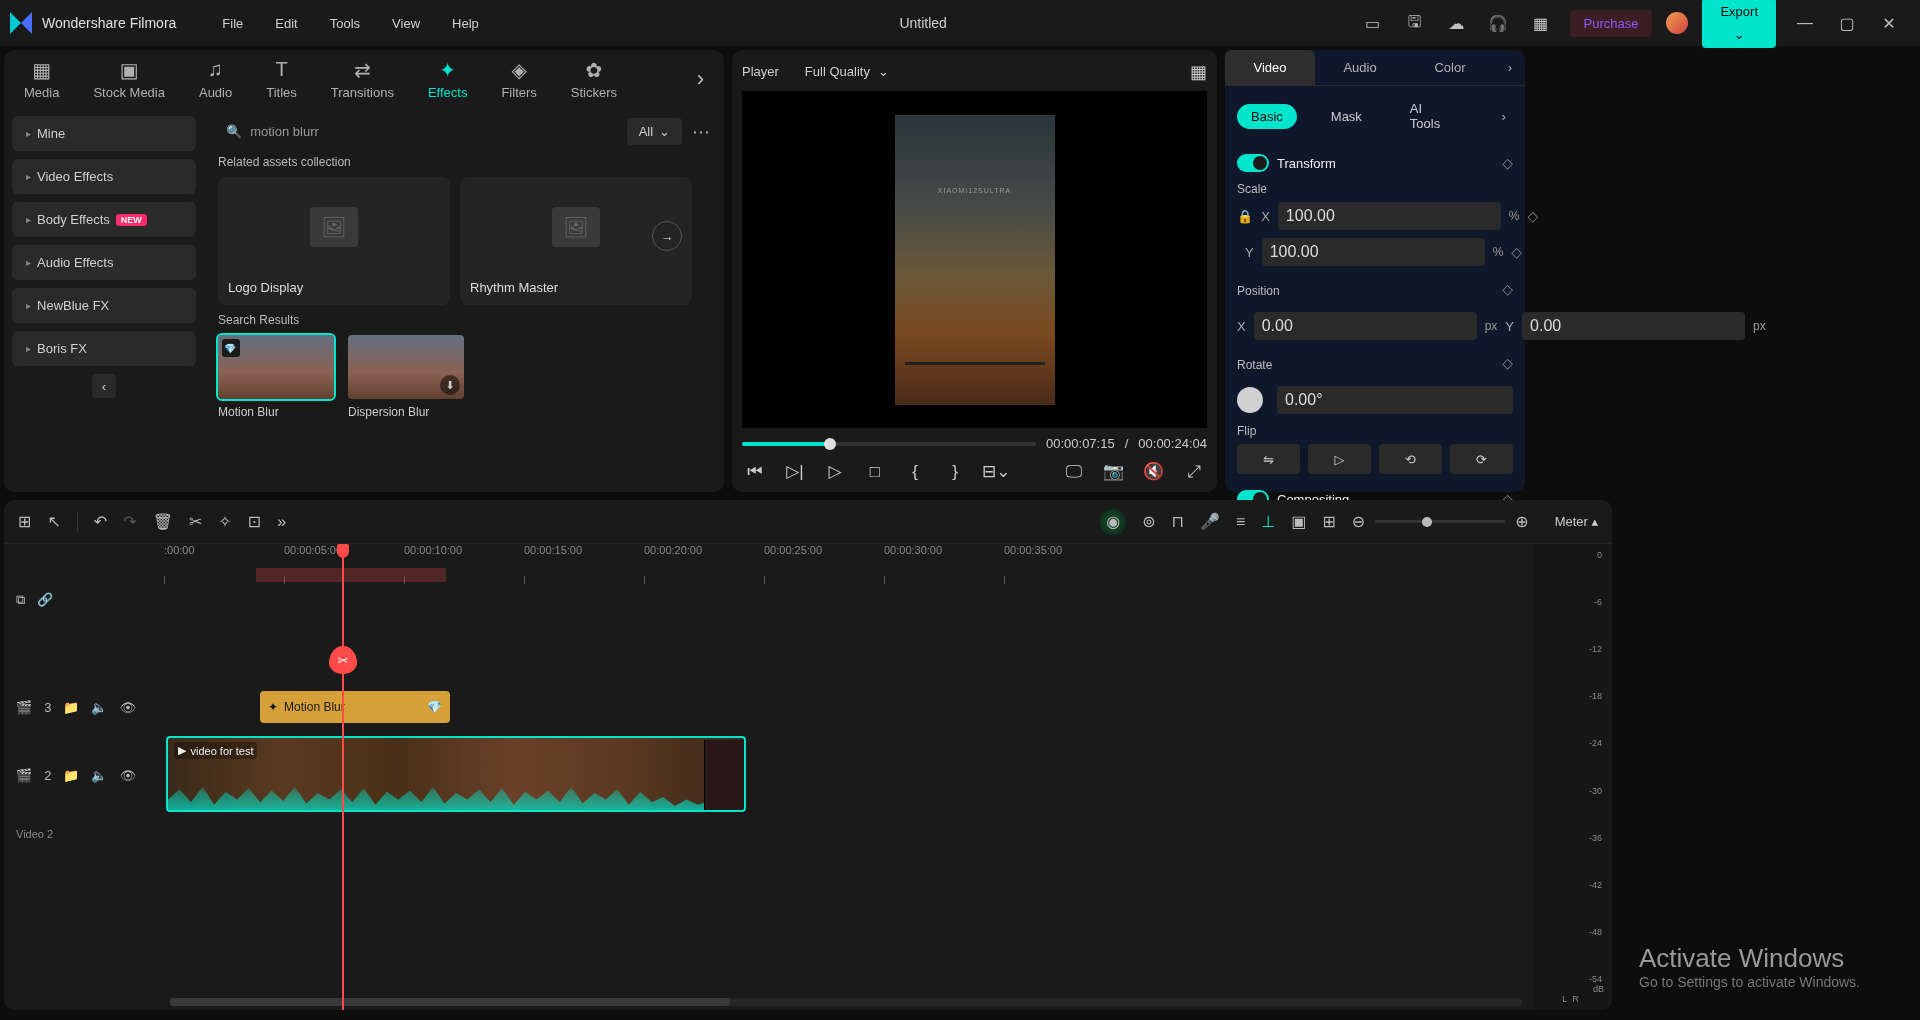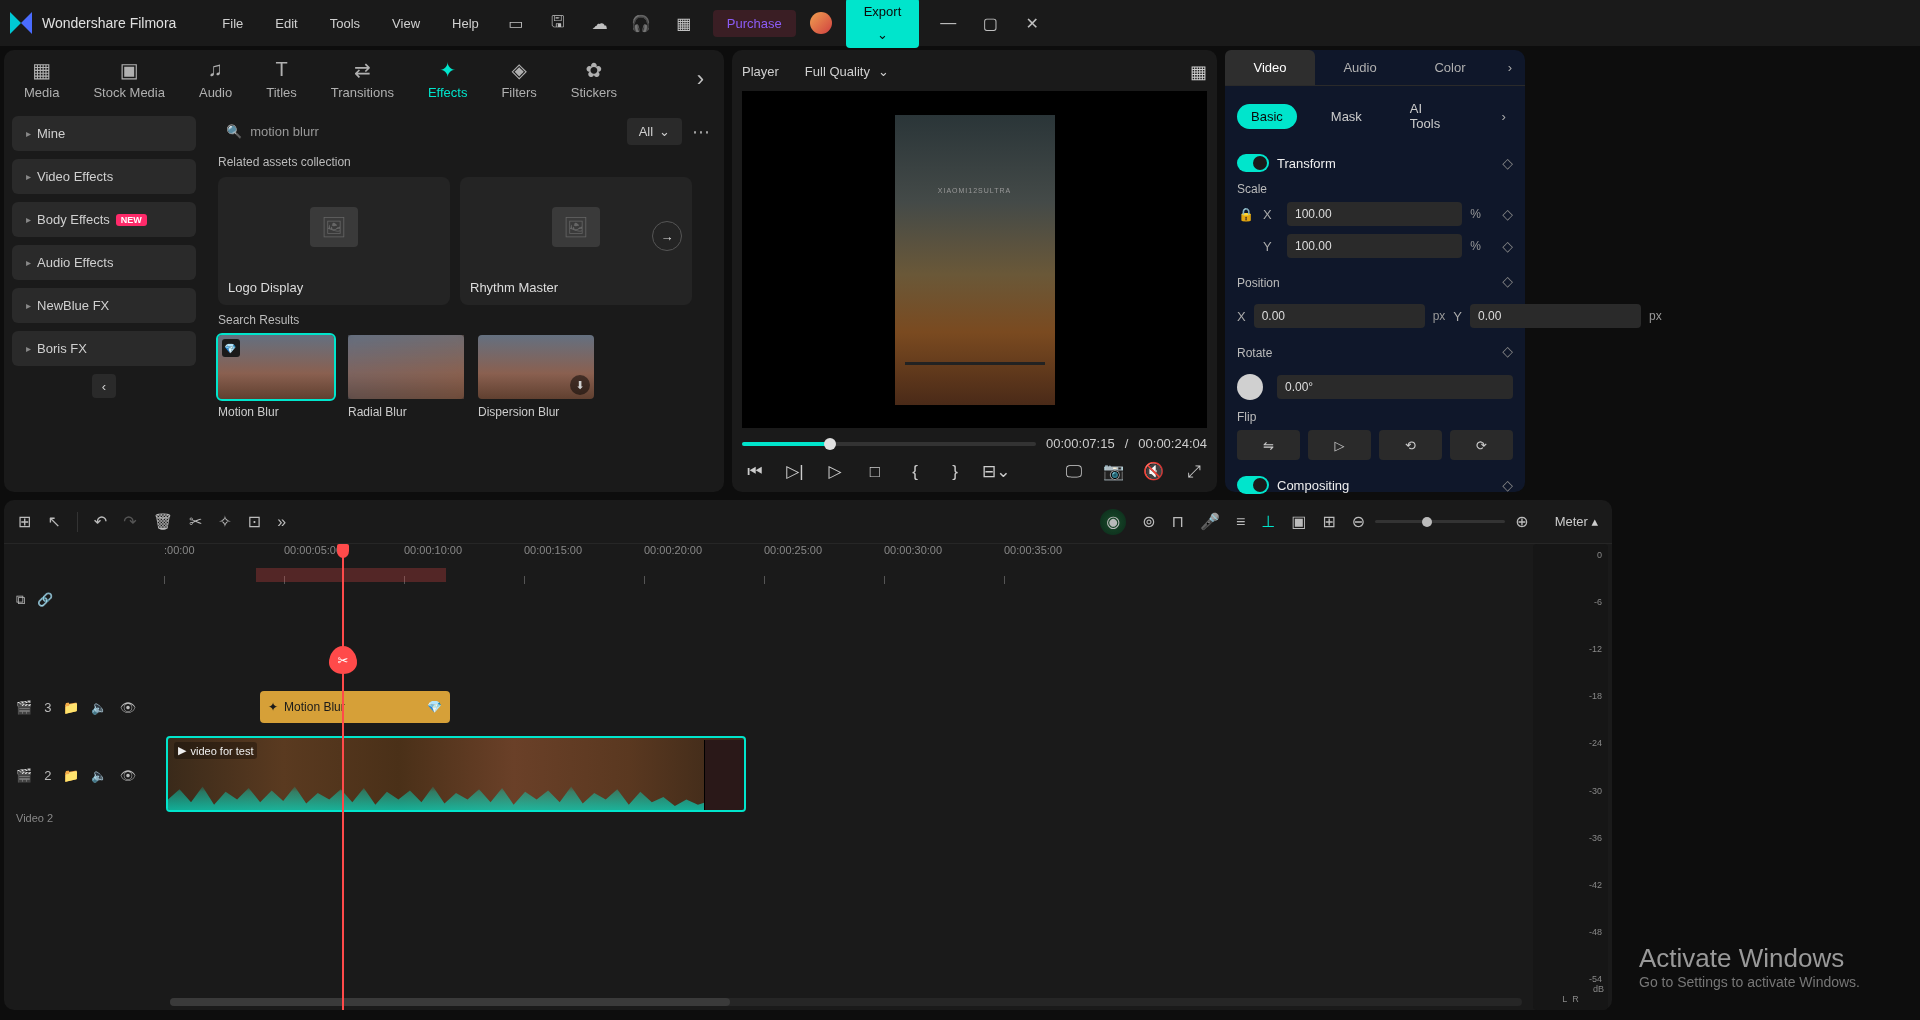--- a/index.html
+++ b/index.html
@@ -70,21 +70,21 @@
 .subtab.active { background:#00e5cc; color:#0a0a0a; }
 .section { padding:8px 12px; }
 .secthdr { display:flex; align-items:center; gap:8px; }
 .toggle { width:32px; height:18px; background:#00e5cc; border-radius:10px; position:relative; cursor:pointer; }
 .toggle:after { content:""; position:absolute; right:2px; top:2px; width:14px; height:14px; border-radius:50%; background:#1a1a1a; }
 .secthdr .sname { font-weight:500; color:#eee; }
 .kf { margin-left:auto; color:#888; font-size:14px; cursor:pointer; }
 .proplabel { color:#bbb; font-size:12px; margin:10px 0 6px; }
 .proprow { display:flex; align-items:center; gap:8px; margin-bottom:8px; }
 .axis { width:16px; color:#aaa; }
-.ninput { flex:1; background:#2a2a2a; color:#ddd; padding:5px 8px; border-radius:4px; border:none; font-size:12px; }
+.ninput { flex:1; background:#2a2a2a; color:#ddd; padding:5px 8px; border-radius:4px; border:none; font-size:16px; }
 .unit { width:24px; color:#999; font-size:12px; }
 .linklock { color:#888; font-size:13px; width:18px; text-align:center; }
 .dial { width:26px; height:26px; border-radius:50%; background:#d0d0d0; margin-right:6px; }
 .flipbtns { display:flex; gap:8px; }
 .flipbtn { flex:1; background:#2a2a2a; height:30px; border-radius:4px; display:flex; align-items:center; justify-content:center; color:#ccc; cursor:pointer; }
 .ddselect { background:#262626; padding:7px 10px; border-radius:4px; display:flex; align-items:center; cursor:pointer; }
 .ddselect .dv { flex:1; color:#ddd; }
 .footbtns { margin-top:auto; display:flex; gap:8px; padding:10px 12px; }
 .footbtn { flex:1; background:#2e2e2e; padding:8px; text-align:center; border-radius:4px; cursor:pointer; color:#ddd; font-size:12px; }
 .waterm { position:fixed; right:60px; bottom:30px; color:#777; font-size:14px; pointer-events:none; }
@@ -127,20 +127,21 @@
 <body>
 
 <div class="titlebar">
   <div class="logo"></div>
   <div class="app-name">Wondershare Filmora</div>
   <div class="menu-item">File</div>
   <div class="menu-item">Edit</div>
   <div class="menu-item">Tools</div>
   <div class="menu-item">View</div>
   <div class="menu-item">Help</div>
+  <div class="title-center">Untitled</div>
   <div class="tb-iconbtn">▭</div>
   <div class="tb-iconbtn">🖫</div>
   <div class="tb-iconbtn">☁</div>
   <div class="tb-iconbtn">🎧</div>
   <div class="tb-iconbtn">▦</div>
   <div class="purchase">Purchase</div>
   <div class="avatar"></div>
   <div class="export">
       <span>Export</span>
       <span>⌄</span>
@@ -243,24 +244,20 @@
               <span>Rhythm Master</span>
             </div>
         </div>
         <div class="sectlabel">Search Results</div>
         <div class="results">
           <div class="thumb sel">
               <div class="img">
                 <div class="gem">💎</div>
               </div>
               <div class="cap">Motion Blur</div>
-            </div>
-          <div class="thumb blur">
-              <div class="img"></div>
-              <div class="cap">Radial Blur</div>
             </div>
           <div class="thumb">
               <div class="img">
                 <div class="dlicon">⬇</div>
               </div>
               <div class="cap">Dispersion Blur</div>
             </div>
         </div>
       </div>
     </div>
@@ -460,21 +457,21 @@
         <div class="videoclip">
           <div class="lbl">
               <span>▶</span>
               <span>video for test</span>
             </div>
           <div class="wave"></div>
           <div class="endcap"></div>
         </div>
       </div>
     </div>
-    <div style="position:absolute;left:12px;top:268px;color:#888;font-size:11px;">Video 2</div>
+    <div style="position:absolute;left:12px;top:284px;color:#888;font-size:11px;">Video 2</div>
 
     <div style="position:absolute;left:12px;top:48px;display:flex;gap:12px;color:#bbb;">
       <span style="cursor:pointer;">⧉</span>
       <span style="cursor:pointer;color:#00e5cc;">🔗</span>
     </div>
 
     <div class="scrollbar">
         <div class="sh"></div>
       </div>
 

